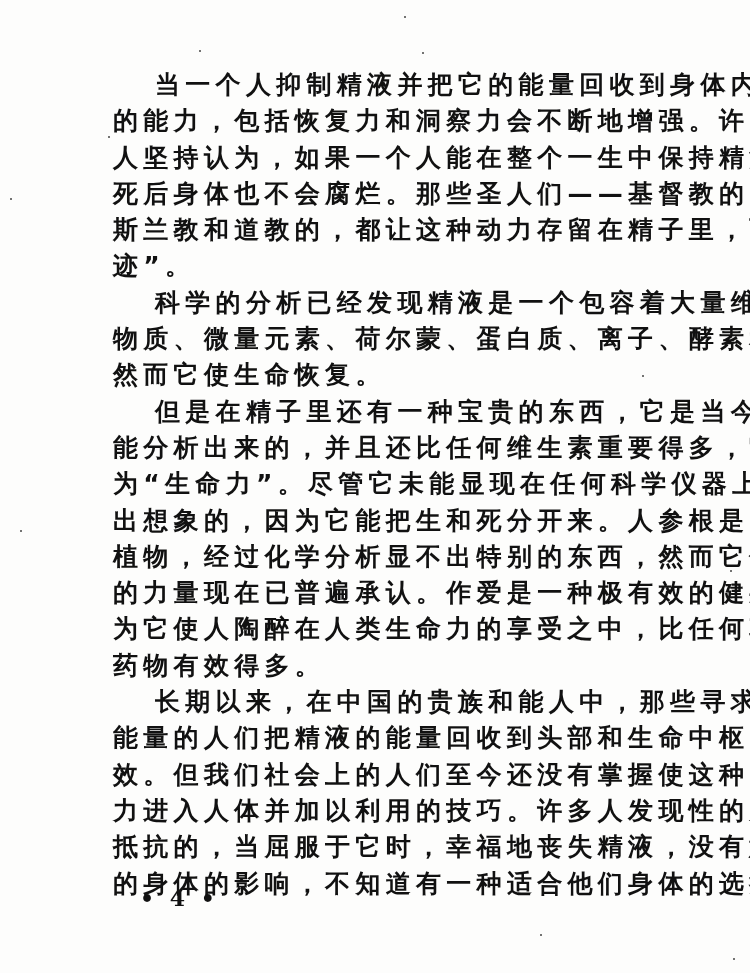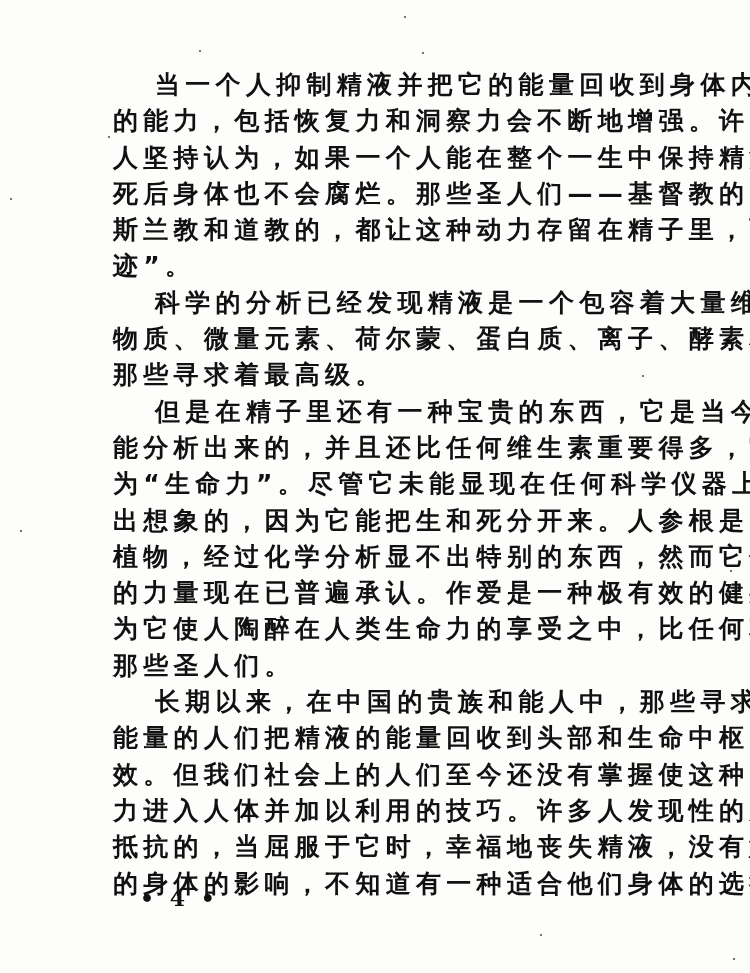--- a/index.html
+++ b/index.html
@@ -72,32 +72,32 @@
       <div class="line">的能力，包括恢复力和洞察力会不断地增强。许多有才智的</div>
       <div class="line">人坚持认为，如果一个人能在整个一生中保持精液，那么他</div>
       <div class="line">死后身体也不会腐烂。那些圣人们——基督教的，佛教的，伊</div>
       <div class="line">斯兰教和道教的，都让这种动力存留在精子里，而创造“奇</div>
       <div class="line last">迹”。</div>
     </div>
 
     <div>
       <div class="line indent">科学的分析已经发现精液是一个包容着大量维生素、矿</div>
       <div class="line">物质、微量元素、荷尔蒙、蛋白质、离子、酵素和其他的生</div>
-      <div class="line last">那些寻求着最高级。</div>
+      <div class="line last">然而它使生命恢复。</div>
     </div>
 
     <div>
       <div class="line indent">但是在精子里还有一种宝贵的东西，它是当今的科学不</div>
       <div class="line">能分析出来的，并且还比任何维生素重要得多，它可能被称</div>
       <div class="line">为“生命力”。尽管它未能显现在任何科学仪器上，但它是超</div>
       <div class="line">出想象的，因为它能把生和死分开来。人参根是另一种自然</div>
       <div class="line">植物，经过化学分析显不出特别的东西，然而它使生命恢复</div>
       <div class="line">的力量现在已普遍承认。作爱是一种极有效的健身滋补剂，因</div>
       <div class="line">为它使人陶醉在人类生命力的享受之中，比任何草本植物和</div>
-      <div class="line last">那些圣人们。</div>
+      <div class="line last">药物有效得多。</div>
     </div>
 
     <div>
       <div class="line indent">长期以来，在中国的贵族和能人中，那些寻求着最高级</div>
       <div class="line">能量的人们把精液的能量回收到头部和生命中枢已很有成</div>
       <div class="line">效。但我们社会上的人们至今还没有掌握使这种巨大的生命</div>
       <div class="line">力进入人体并加以利用的技巧。许多人发现性的魅力是不可</div>
       <div class="line">抵抗的，当屈服于它时，幸福地丧失精液，没有意识到对他</div>
       <div class="line last">的身体的影响，不知道有一种适合他们身体的选择。</div>
     </div>

